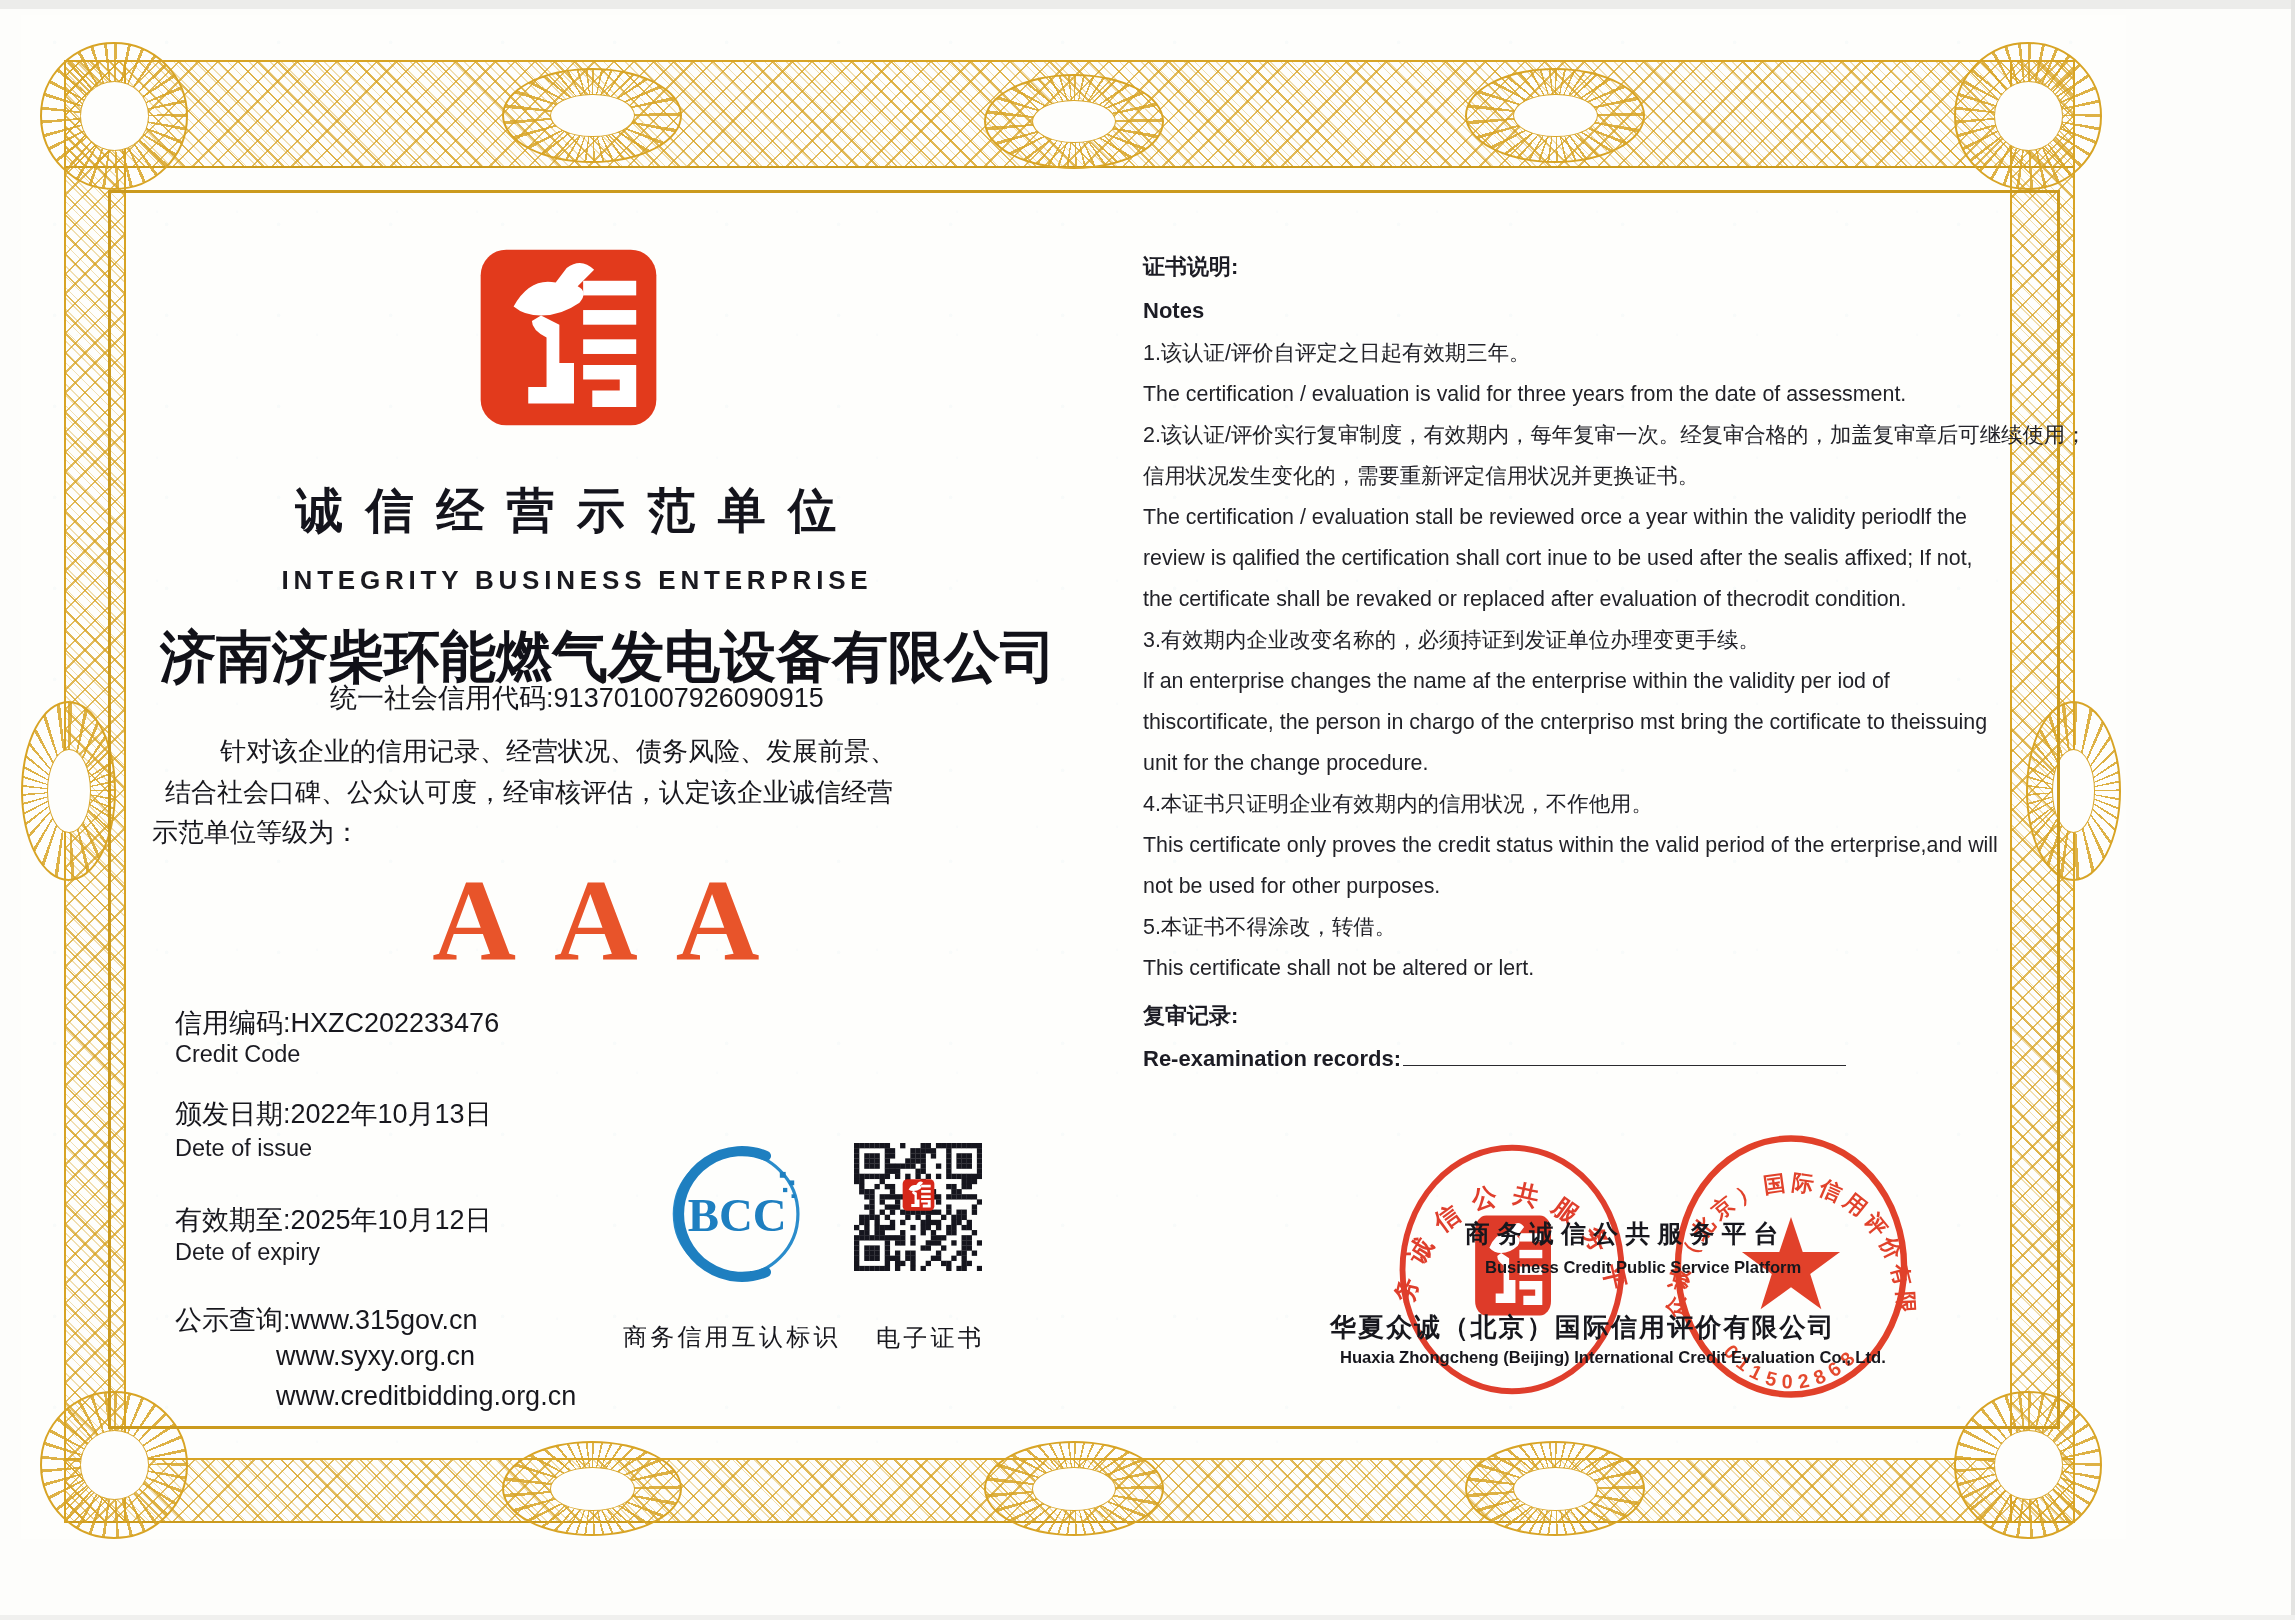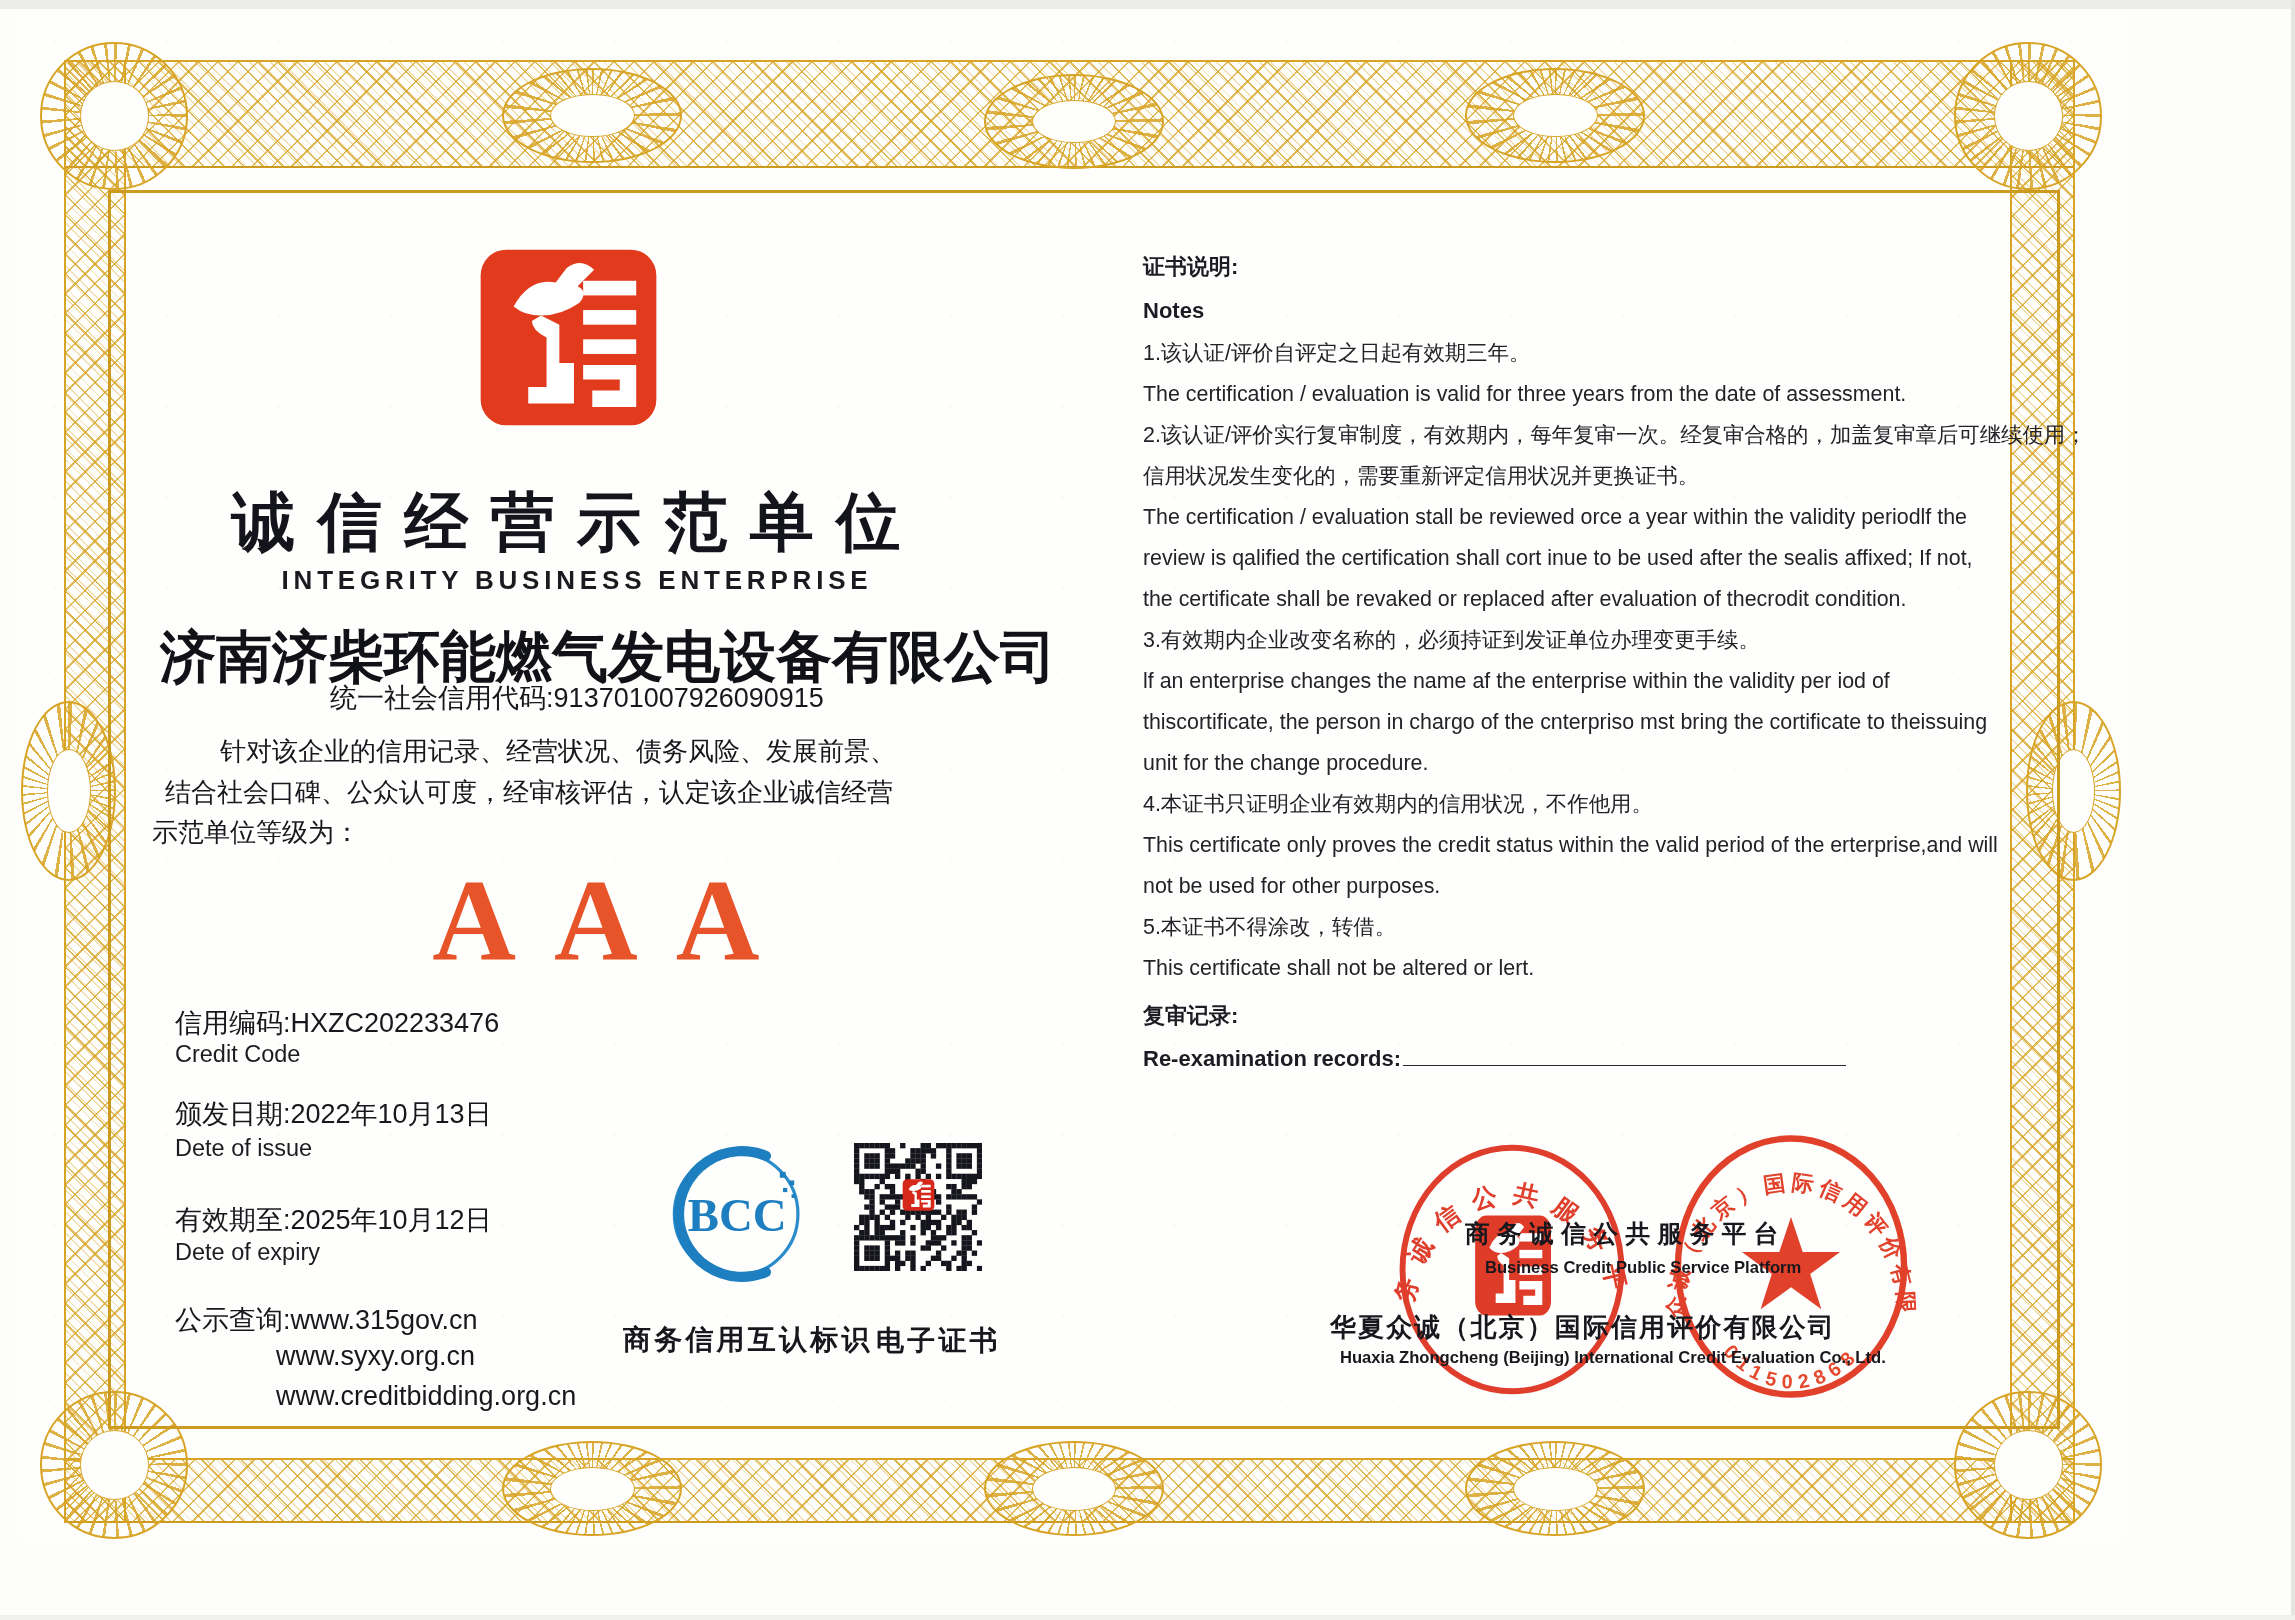--- a/index.html
+++ b/index.html
@@ -37,30 +37,30 @@
   .fan.m{width:176px;height:91px;border-radius:50%;}
   .fan.s{width:91px;height:176px;border-radius:50%;}
 
   .inner-line{position:absolute;left:87px;top:175px;width:1946px;height:1233px;
     border:3.2px solid #CB9A1E;}
 
   .abs{position:absolute;}
   .ctr{text-align:center;}
 
   
-  .title-cn{font-size:64px;font-weight:bold;letter-spacing:22.4px;color:#14141c;white-space:nowrap;}
+  .title-cn{font-size:48px;font-weight:bold;letter-spacing:22.4px;color:#14141c;white-space:nowrap;}
   .title-en{font-size:26px;font-weight:700;letter-spacing:4.8px;color:#1a1a20;white-space:nowrap;}
   .company{font-size:56px;font-weight:bold;color:#111118;white-space:nowrap;}
   .code-line{font-size:27px;color:#17171d;white-space:nowrap;}
   .para{font-size:26px;color:#17171d;white-space:nowrap;}
   .grade{font-family:"Liberation Serif",serif;font-size:116px;font-weight:bold;color:#E8542A;
          letter-spacing:38px;padding-left:38px;white-space:nowrap;}
   .field-cn{font-size:27px;color:#17171d;white-space:nowrap;}
   .field-en{font-size:23.5px;color:#1b1b22;white-space:nowrap;}
-  .small-label{font-size:28px;letter-spacing:3.2px;font-weight:700;color:#17171d;white-space:nowrap;}
+  .small-label{font-size:24px;letter-spacing:3.2px;font-weight:400;color:#17171d;white-space:nowrap;}
 
   
   #notes{position:absolute;left:1143px;top:242px;width:978px;margin-top:12px;}
   .note-heading{font-size:22px;font-weight:bold;line-height:26px;margin-bottom:17.6px;white-space:nowrap;}
   .note-line{font-size:21.4px;line-height:25px;margin-bottom:16px;white-space:nowrap;color:#222228;}
   .review-heading{margin-top:21.4px;}
   .fill-line{display:inline-block;width:443px;border-bottom:1.6px solid #2a2a2e;height:18px;margin-left:2.1px;}
 
   
   .stamp{position:absolute;opacity:.92;}

